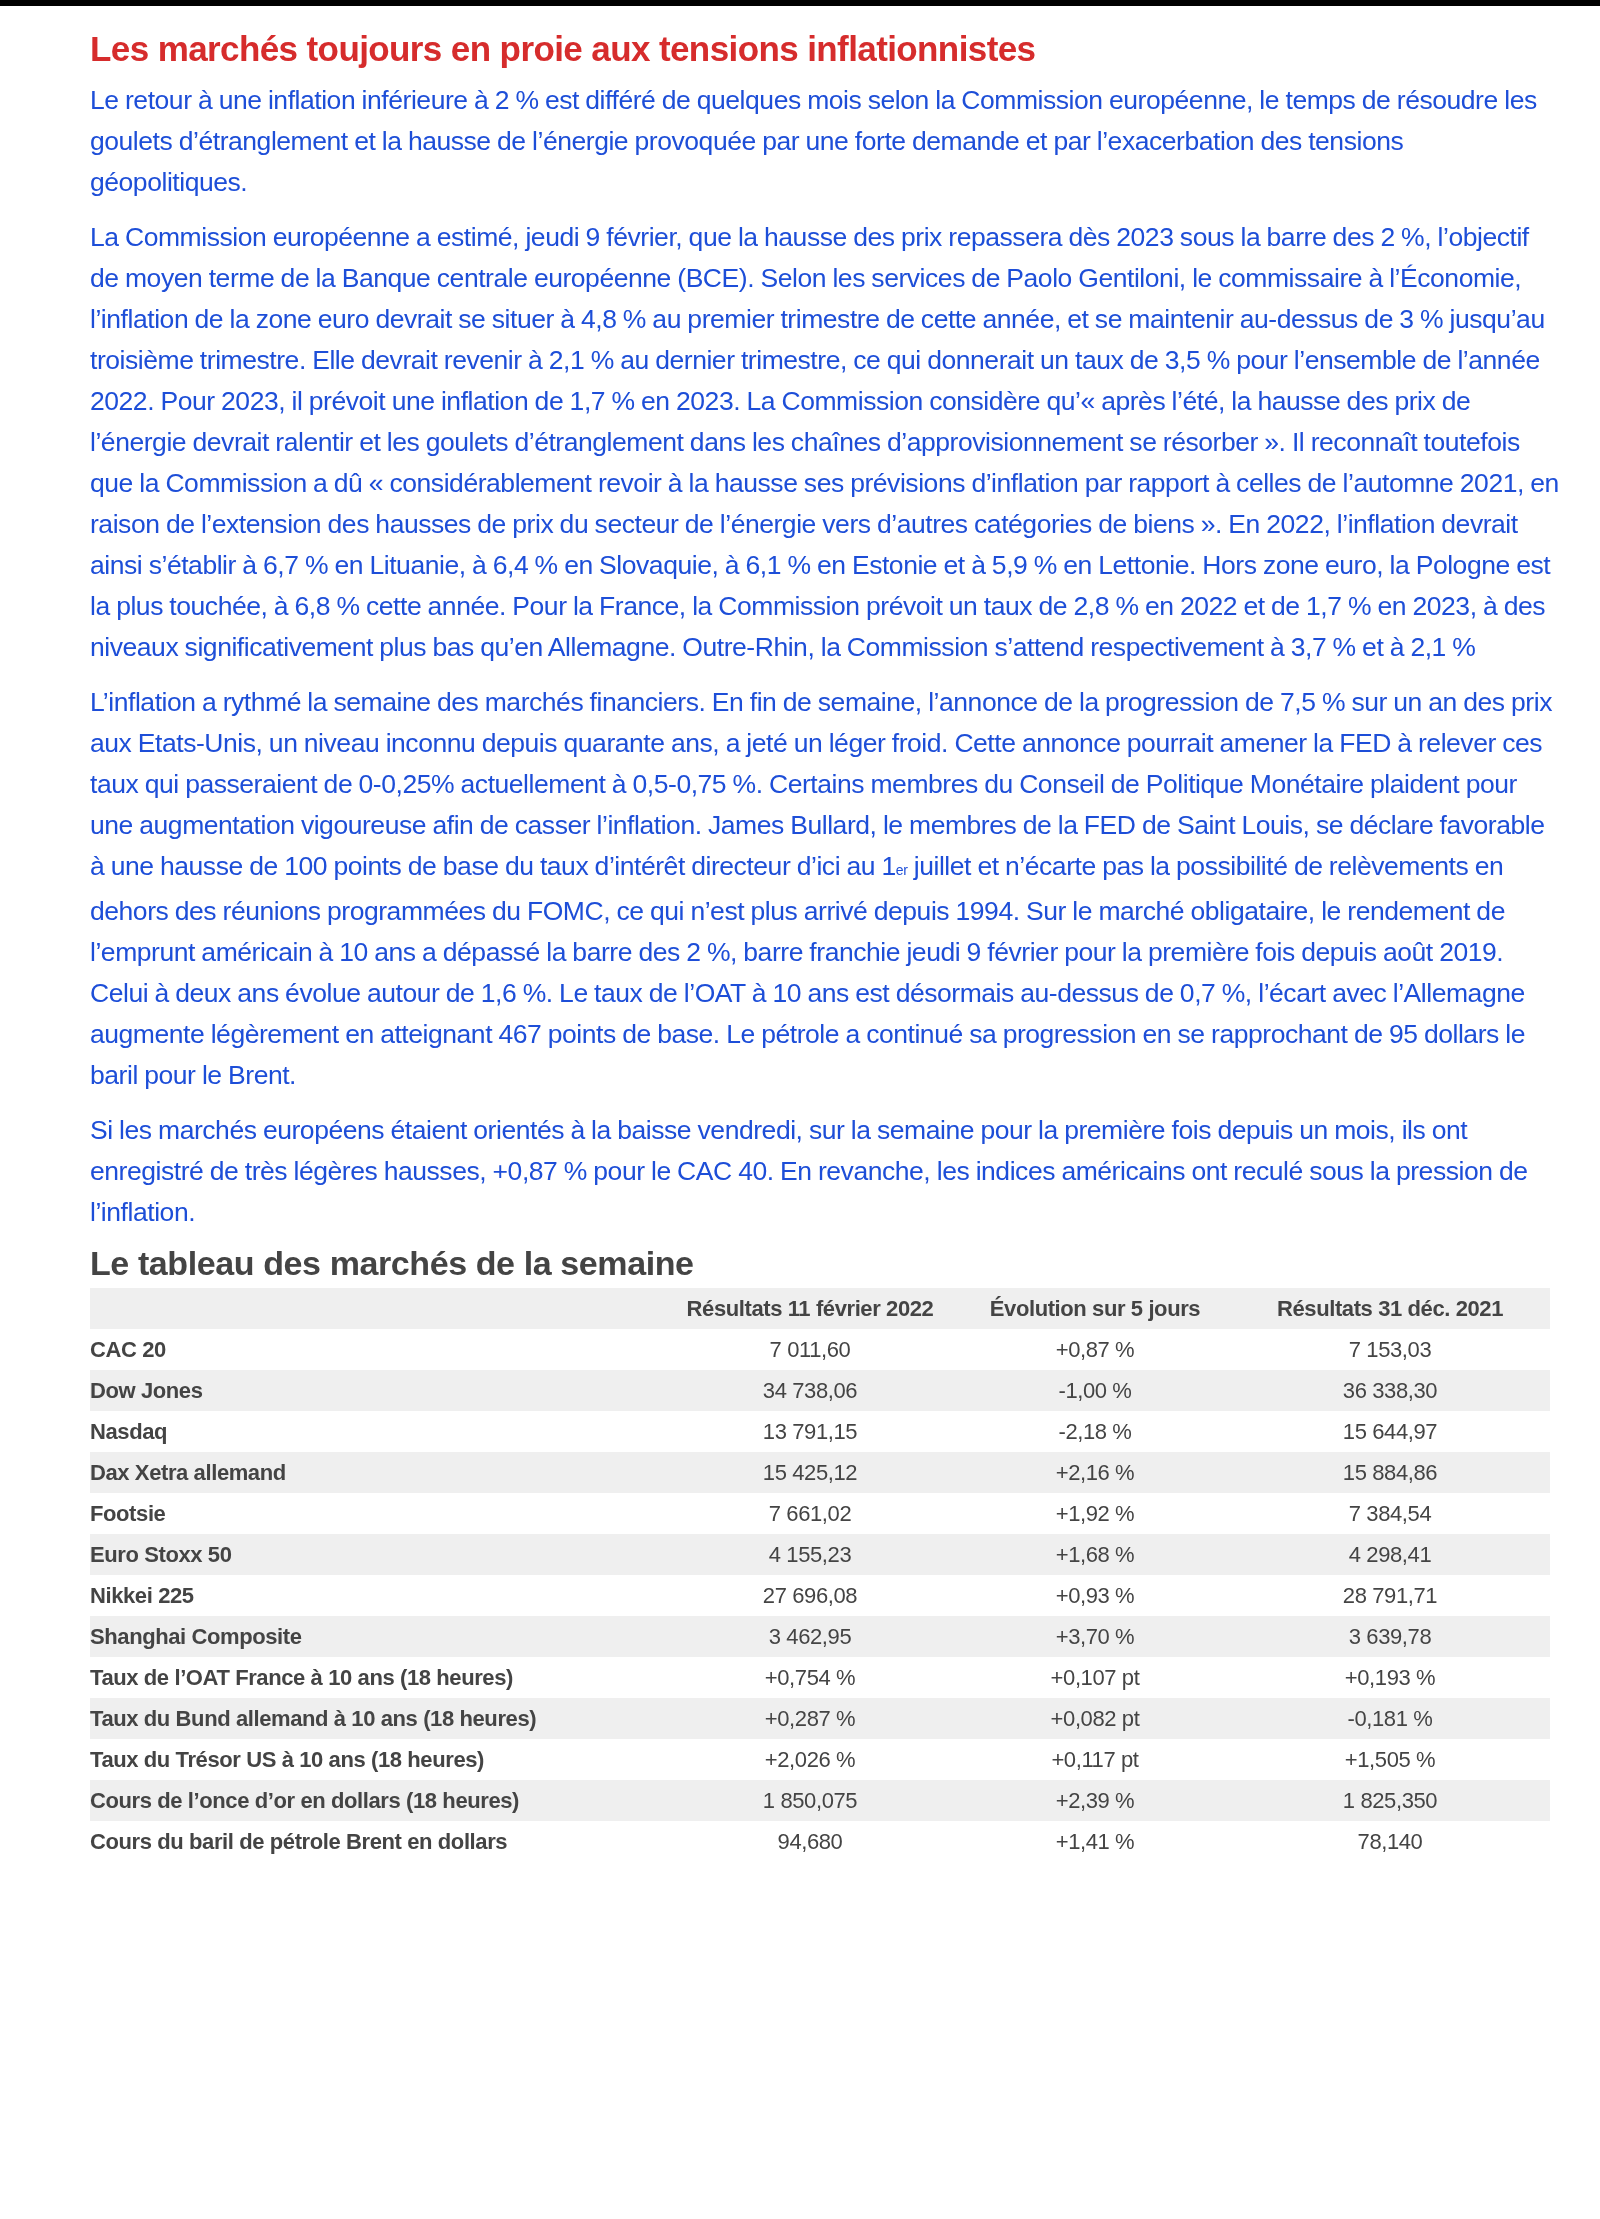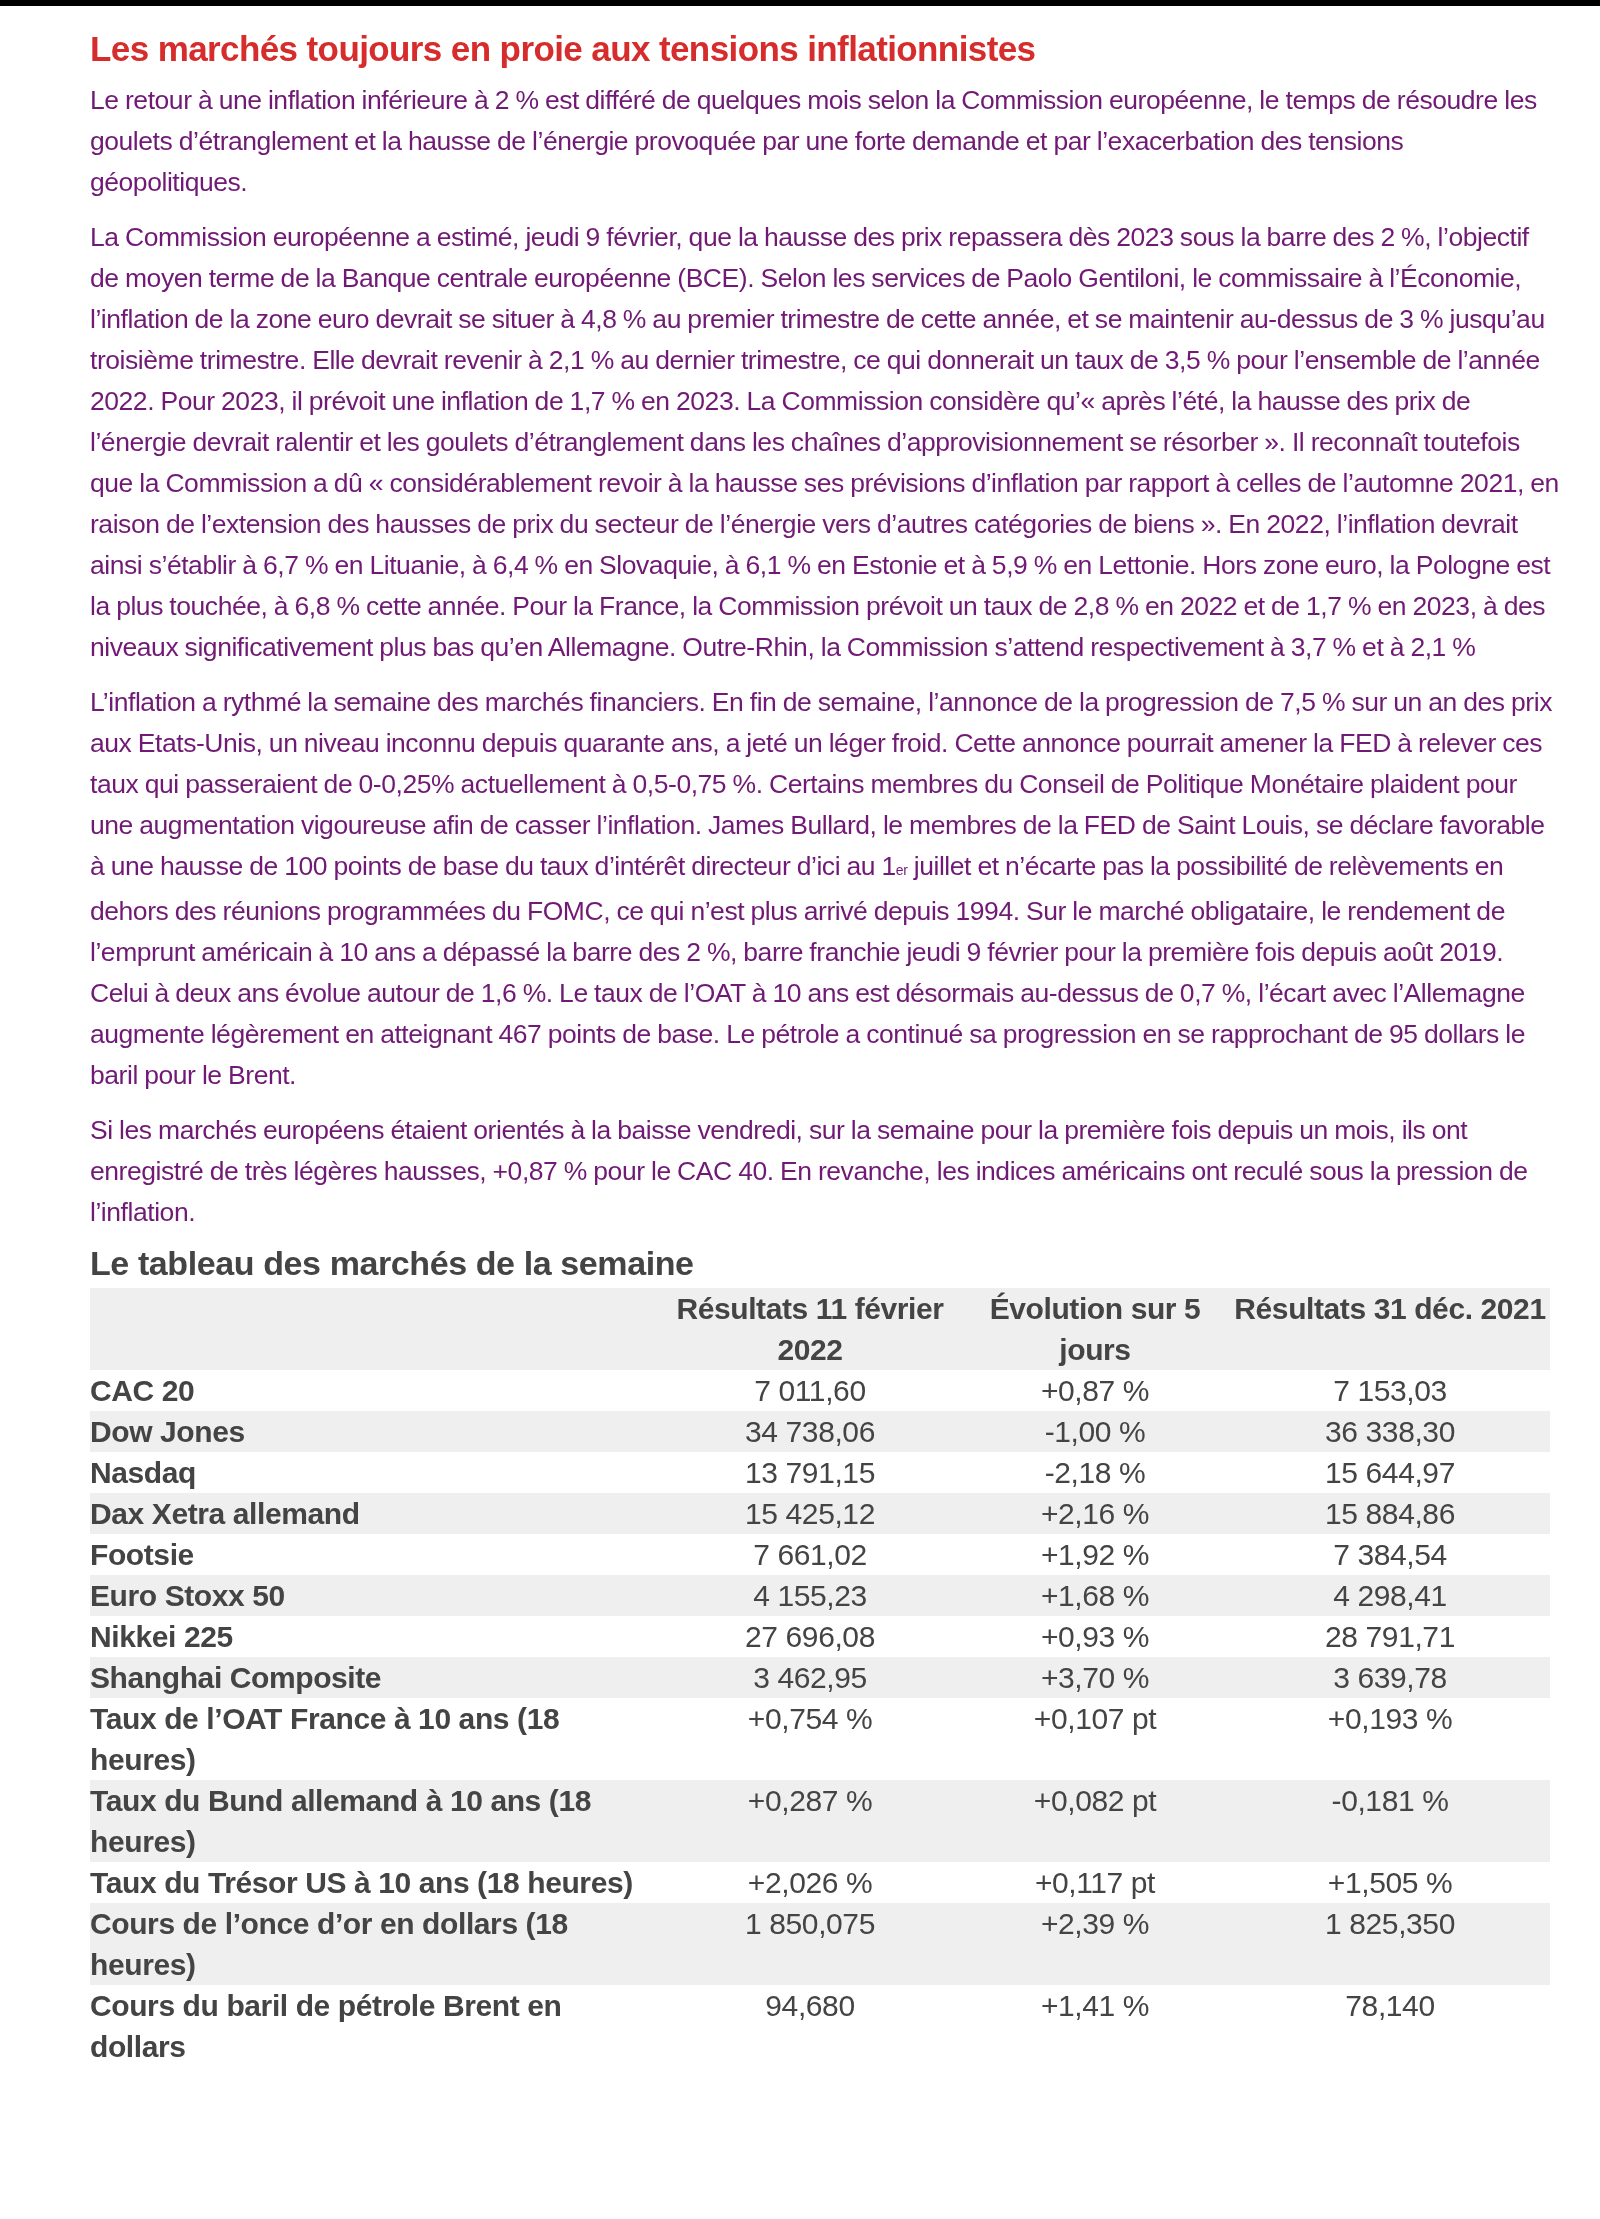--- a/index.html
+++ b/index.html
@@ -9,32 +9,32 @@
     color: #444444;
   }
   .topbar { position: absolute; left: 0; top: 0; width: 1600px; height: 6px; background: #000000; }
   .content { position: absolute; left: 90px; top: 24px; width: 1470px; }
   h1 {
     margin: 0; font-size: 35px; line-height: 50px; font-weight: bold;
     color: #d62c2c; letter-spacing: -0.6px;
   }
   p {
     margin: 10px 0 0 0; font-size: 26.5px; line-height: 41px;
-    color: #701a75; letter-spacing: -0.45px; word-spacing: -0.5px;
+    color: #1d4ed8; letter-spacing: -0.45px; word-spacing: -0.5px;
   }
   p.first { margin-top: 6px; }
   p.gap { margin-top: 14px; }
   .ord { font-size: 14px; }
   .caption {
     margin: 10px 0 0 0; font-size: 34px; line-height: 41px; font-weight: bold;
     color: #444444; letter-spacing: -0.4px;
   }
   table {
     border-collapse: collapse; width: 1460px; margin-top: 4px;
-    font-size: 30px; line-height: 41px; color: #444444; letter-spacing: -0.4px;
+    font-size: 22px; line-height: 41px; color: #444444; letter-spacing: -0.4px;
   }
   th, td { padding: 0; vertical-align: top; }
   thead tr { background: #efefef; }
   th { font-weight: bold; text-align: center; }
   th.lbl { width: 570px; }
   th.c1 { width: 300px; }
   th.c2 { width: 270px; }
   th.c3 { width: 320px; }
   td.lbl { font-weight: bold; text-align: left; padding-right: 20px; }
   td.num { text-align: center; }

